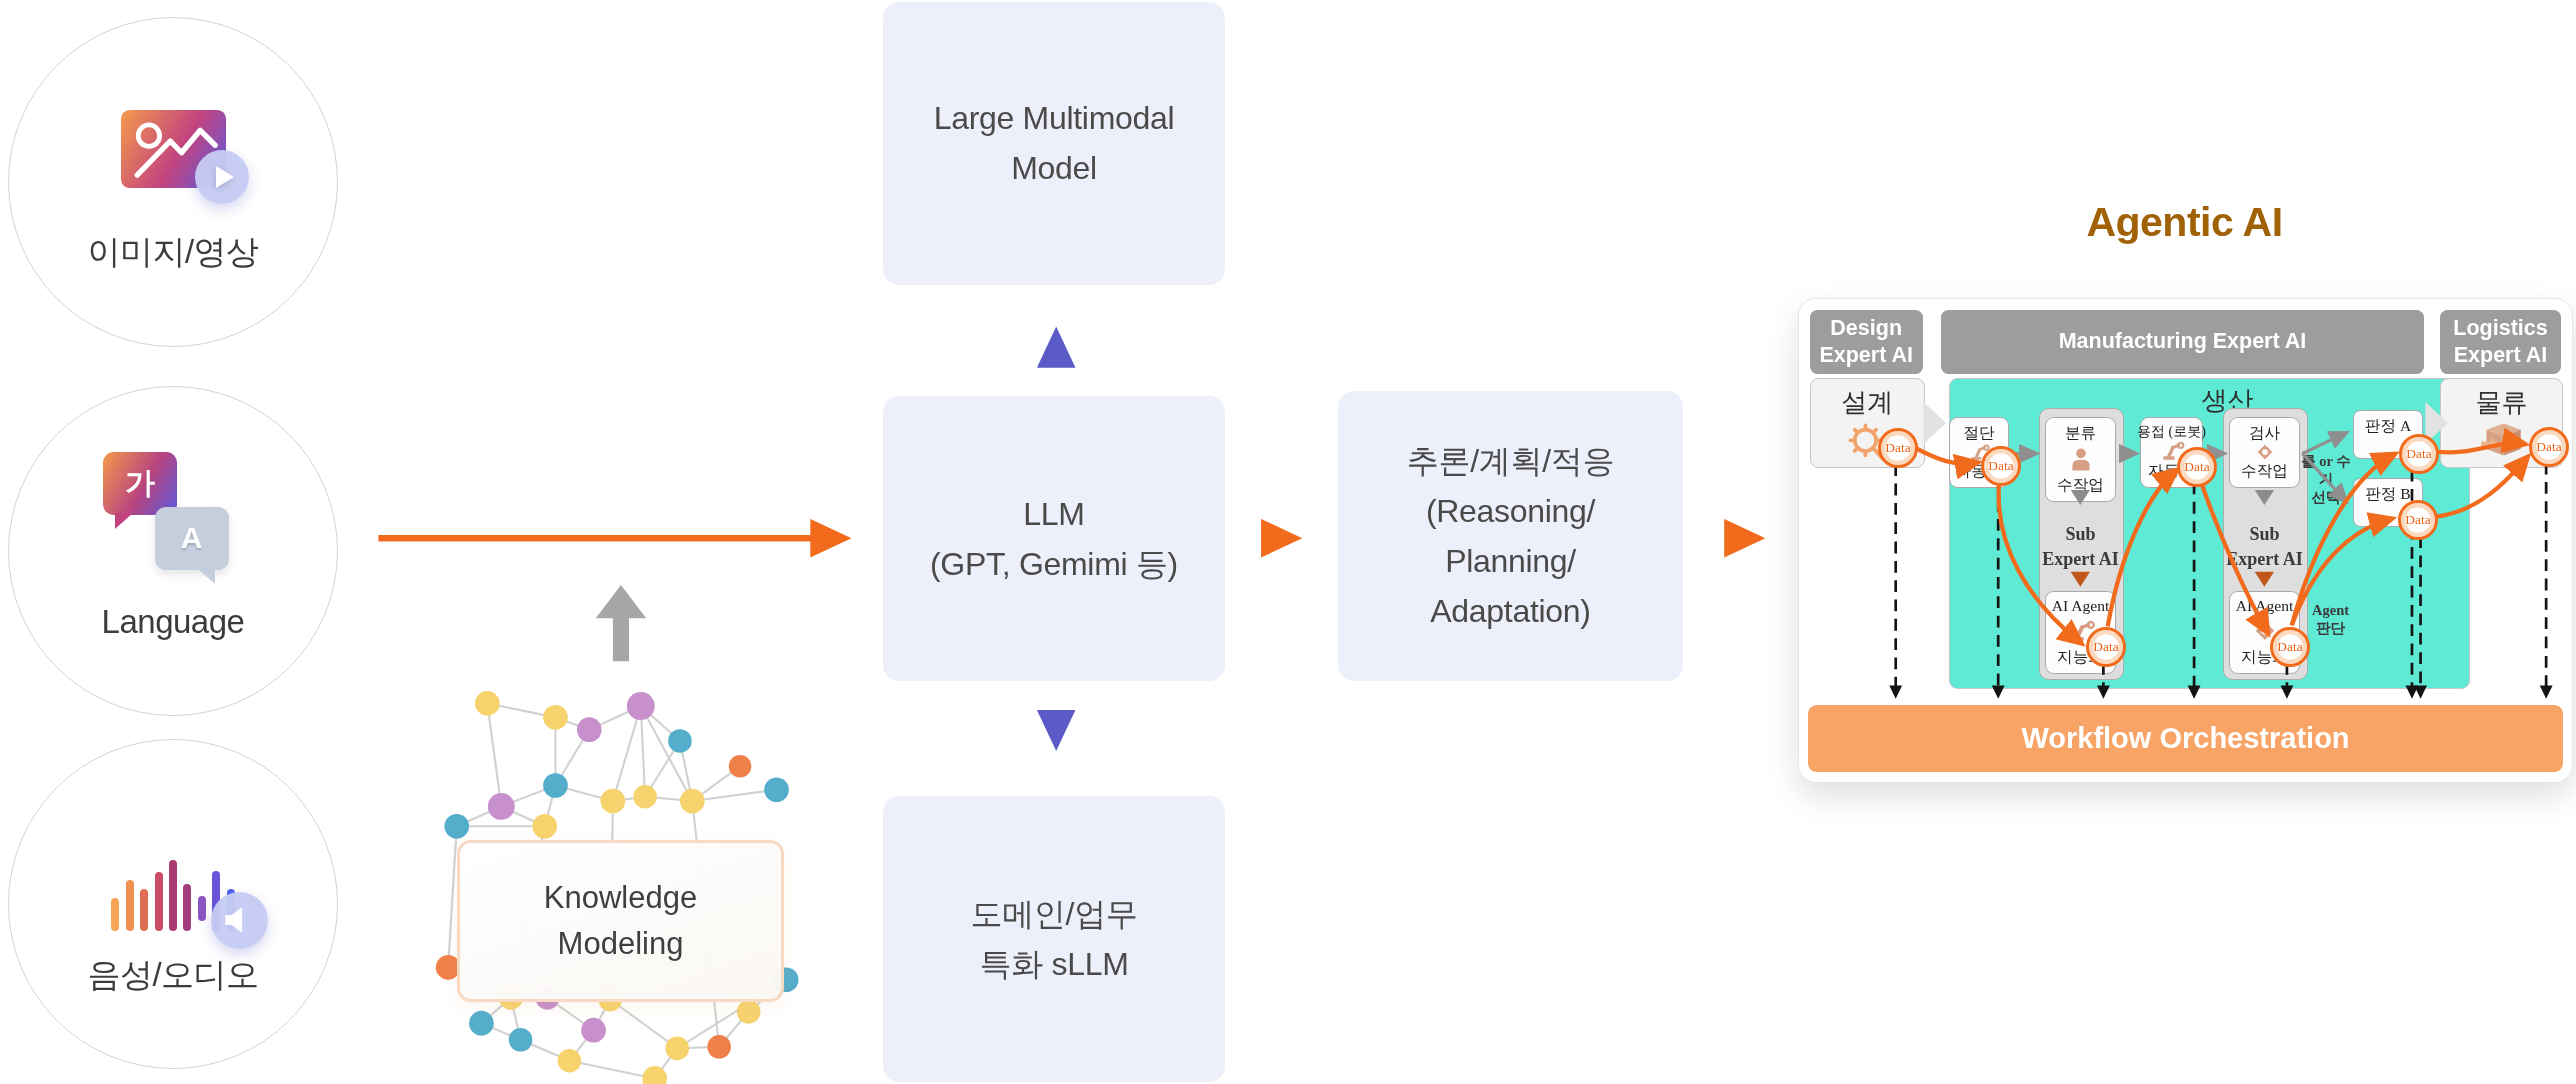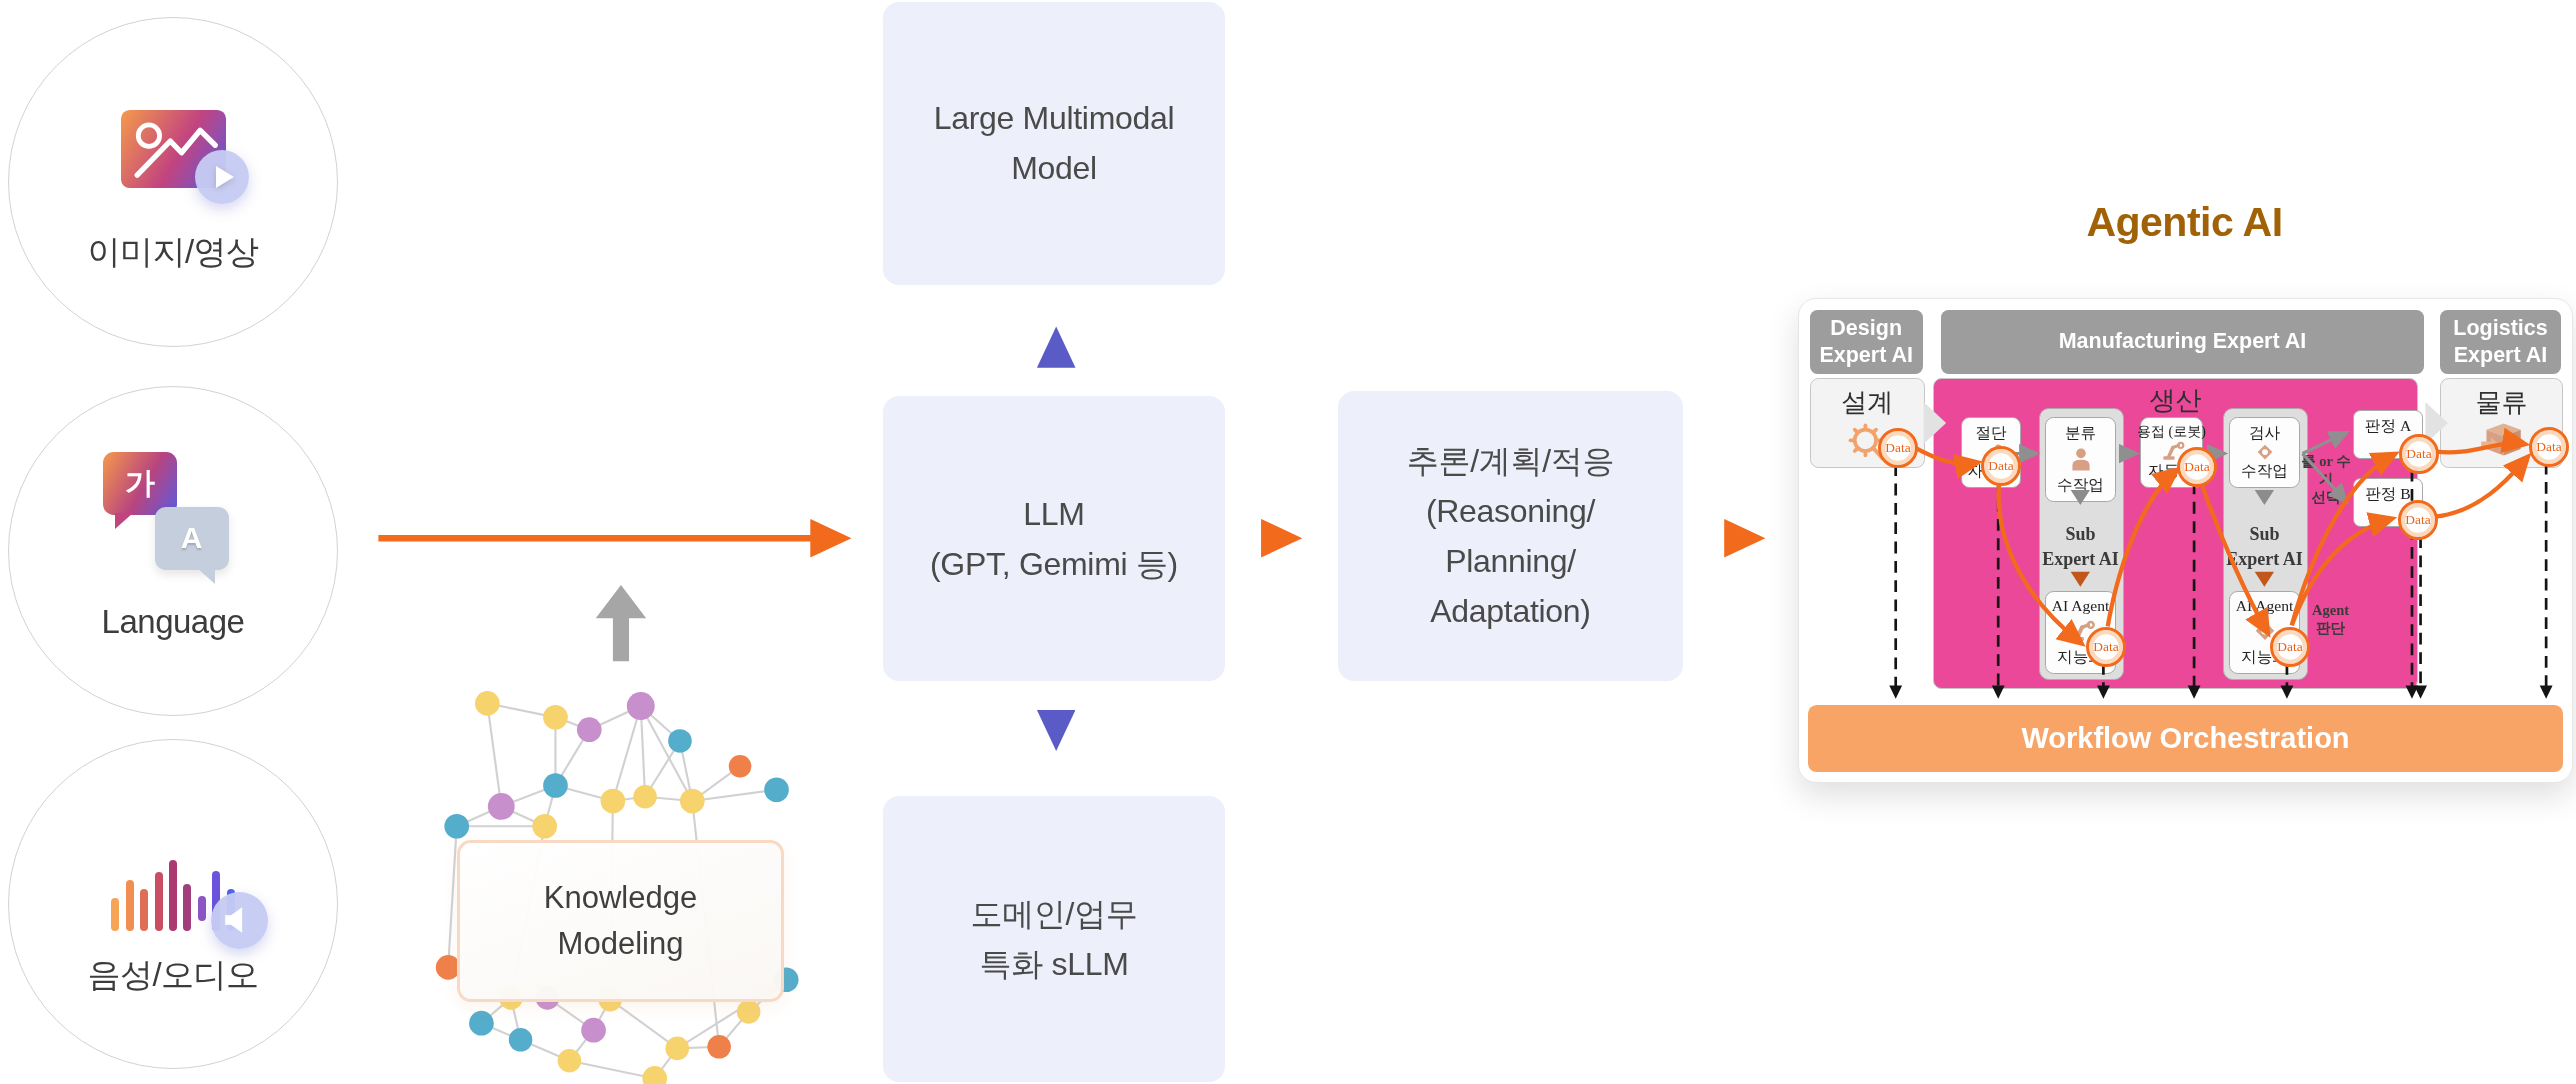--- a/index.html
+++ b/index.html
@@ -47,21 +47,21 @@
 
   
   .agentic-title{position:absolute;left:1798px;top:199px;width:773px;text-align:center;
     font-size:41px;font-weight:bold;color:#a16207;letter-spacing:-0.5px;}
   .card{position:absolute;left:1798px;top:298px;width:773px;height:483px;background:#ffffff;
     border:1.6px solid #E6E6E6;border-radius:18px;box-shadow:0 13px 32px rgba(0,0,0,0.13);}
   .hdr{position:absolute;top:10.7px;height:64px;background:#9D9D9D;border-radius:7.5px;color:#fff;
     display:flex;align-items:center;justify-content:center;text-align:center;font-weight:bold;font-size:21.5px;line-height:27px;}
   .stagebox{position:absolute;background:#F3F3F3;border:1.6px solid #C6C6C6;border-radius:8.6px;}
   .stagebox .stitle{font-family:"Liberation Serif",serif;font-size:26px;color:#2F2F2F;text-align:center;margin-top:6.4px;}
-  .prodpanel{position:absolute;left:134px;top:79px;width:483px;height:309px;background:#ec4899;border:1.6px solid #C6C6C6;border-radius:8.6px;}
+  .prodpanel{position:absolute;left:150px;top:79px;width:483px;height:309px;background:#5eead4;border:1.6px solid #C6C6C6;border-radius:8.6px;padding-left:36px;}
   .subpanel{position:absolute;background:#DEDEDE;border:1.6px solid #ADADAD;border-radius:9.7px;}
   .pbox{position:absolute;background:#FDFDFD;border:1.6px solid #A8A8A8;border-radius:8.6px;
     display:flex;flex-direction:column;align-items:center;justify-content:space-between;padding:5.4px 2.1px;box-sizing:border-box;}
   .pbox .ptitle{font-family:"Liberation Serif",serif;font-size:15.6px;color:#222;white-space:nowrap;}
   .pbox .pmode{font-family:"Liberation Serif",serif;font-size:15.6px;color:#222;}
   .subexp{position:absolute;font-family:"Liberation Serif",serif;font-weight:bold;font-size:18px;color:#3A3A3A;
     text-align:center;line-height:25px;}
   .jbox{position:absolute;background:#FDFDFD;border:1.6px solid #A8A8A8;border-radius:7.5px;}
   .jbox .jtitle{font-family:"Liberation Serif",serif;font-size:15.6px;color:#222;text-align:center;margin-top:5.4px;}
   .forklabel{position:absolute;font-family:"Liberation Serif",serif;font-weight:bold;font-size:14.5px;color:#3A3A3A;
@@ -276,21 +276,21 @@
       </svg>
     </div>
 
     <div class="prodpanel">
       <div class="stitle" style="font-family:'Liberation Serif',serif;font-size:26px;color:#2F2F2F;text-align:center;margin-top:4.3px;">생산</div>
     </div>
 
     <div class="subpanel" style="left:240px;top:109px;width:83px;height:270px;"></div>
     <div class="subpanel" style="left:424px;top:109px;width:83px;height:270px;"></div>
 
-    <div class="pbox" style="left:150px;top:118px;width:60px;height:71px;margin-left:12px;">
+    <div class="pbox" style="left:150px;top:118px;width:60px;height:71px;">
       <div class="ptitle">절단</div>
       <svg width="30" height="21.5" viewBox="0 0 56 44">
         <rect x="8" y="35" width="26" height="8" rx="3" fill="#D7A084"></rect>
         <line x1="20" y1="37" x2="30" y2="15" stroke="#D7A084" stroke-width="8" stroke-linecap="round"></line>
         <line x1="30" y1="15" x2="43" y2="10" stroke="#D7A084" stroke-width="7" stroke-linecap="round"></line>
         <circle cx="48" cy="10" r="6" fill="none" stroke="#D7A084" stroke-width="5"></circle>
       </svg>
       <div class="pmode">자동화</div>
     </div>
 

